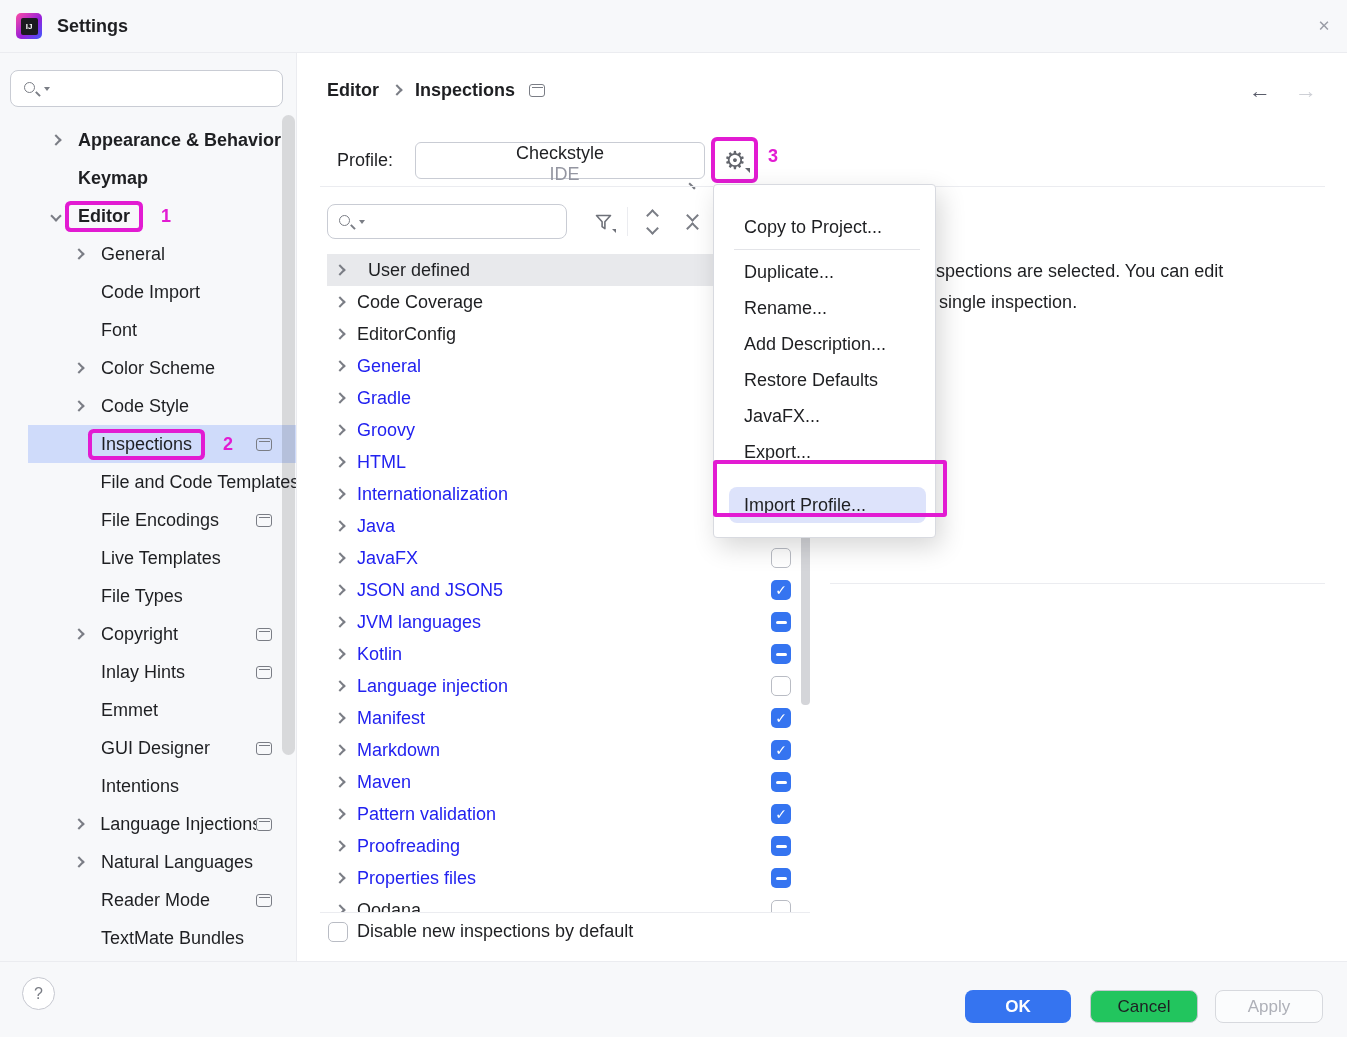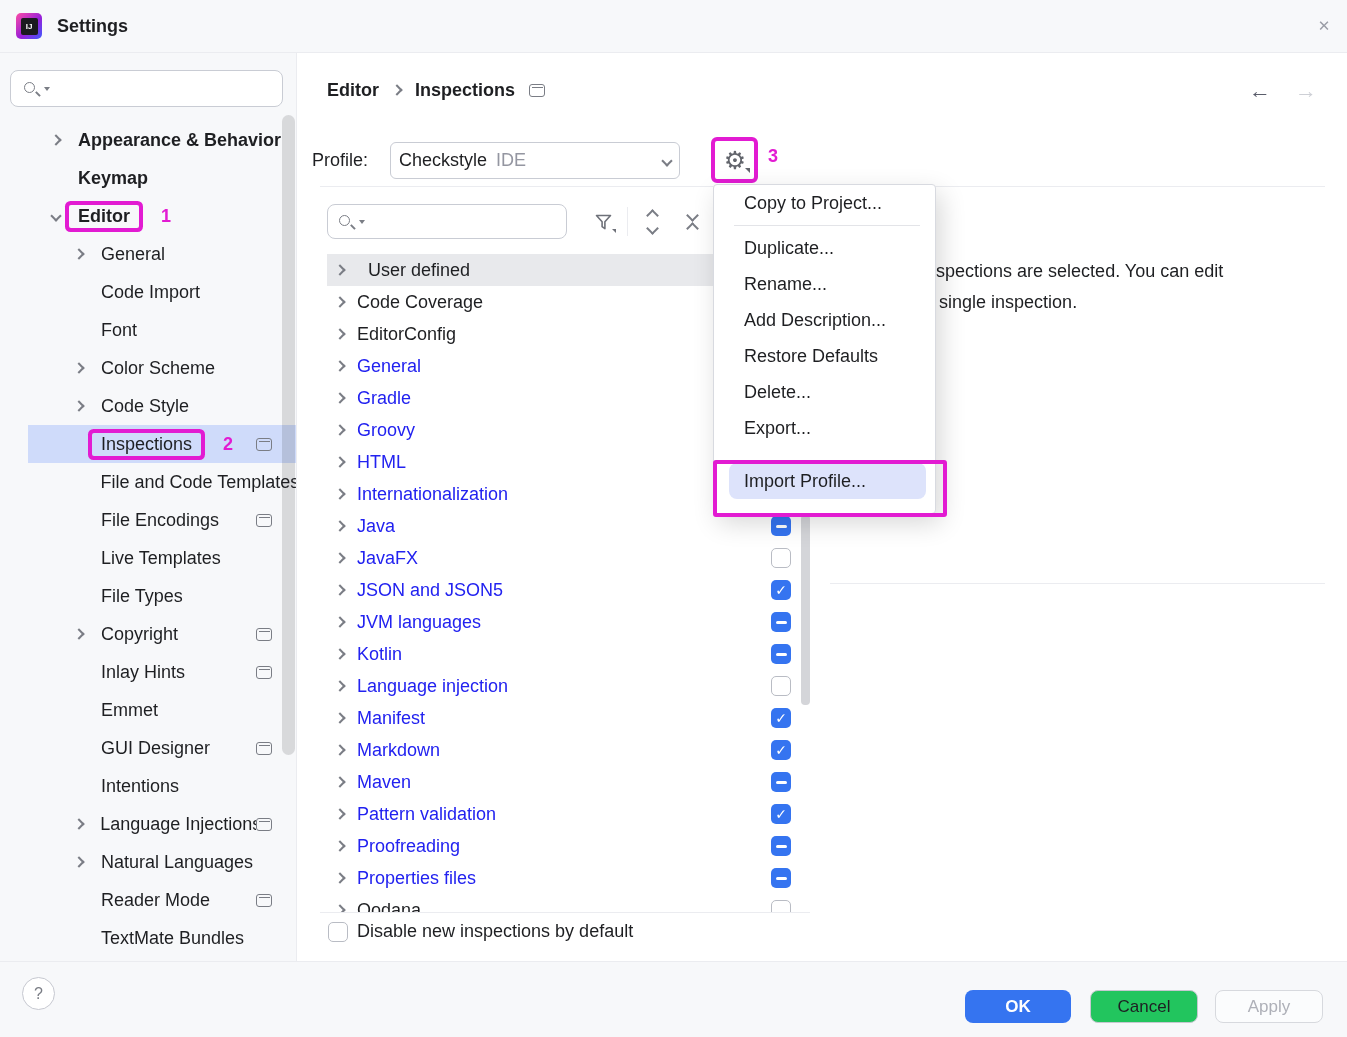--- a/index.html
+++ b/index.html
@@ -51,24 +51,24 @@
   .mag::after{content:"";position:absolute;left:12.5px;top:14px;width:6px;height:1.8px;
         background:#7a7d85;transform:rotate(45deg);}
   .mini-caret{width:0;height:0;border-left:3.5px solid transparent;border-right:3.5px solid transparent;
         border-top:4px solid #7a7d85;margin-left:2px;flex:none;}
   
   .breadcrumb{position:absolute;left:327px;top:76px;height:28px;display:flex;
         align-items:center;gap:14px;font-weight:700;font-size:18px;}
   .nav-arrows{position:absolute;right:30px;top:78px;display:flex;gap:24px;font-size:22px;}
   .arrow-back{color:#5a5d6b;}
   .arrow-fwd{color:#ced0d6;}
-  .profile-row{position:absolute;left:312px;top:142px;height:37px;display:flex;align-items:center;}
+  .profile-row{position:absolute;left:337px;top:142px;height:37px;display:flex;align-items:center;}
   .profile-label{margin-right:22px;}
   .dropdown{width:290px;height:37px;border:1px solid #c9ccd4;border-radius:6px;background:#fff;
-        box-sizing:border-box;display:flex;align-items:center;padding:0 8px;}
+        box-sizing:border-box;display:flex;align-items:center;padding:0 8px;flex-direction:column;}
   .dd-value{font-size:18px;}
   .dd-badge{color:#9496a1;margin-left:9px;}
   .dropdown .chev{margin-left:auto;}
   .gear-btn{position:absolute;left:717px;top:142px;width:36px;height:36px;display:flex;
         align-items:center;justify-content:center;color:#62656c;font-size:25px;
         font-family:"DejaVu Sans",sans-serif;}
   .gear-btn::after{content:"";position:absolute;right:3px;bottom:5px;width:0;height:0;
         border-left:5px solid transparent;border-top:5px solid #62656c;}
   .hr-top{position:absolute;left:320px;top:186px;width:1005px;height:1px;background:#ebecf0;}
   
@@ -103,21 +103,21 @@
   .list-scroll{position:absolute;left:801px;top:515px;width:9px;height:190px;
       background:#d4d5d9;border-radius:4px;}
   .disable-row{position:absolute;left:328px;top:921px;display:flex;align-items:center;gap:9px;}
   .disable-row .cb{margin:0;}
   
   .desc{position:absolute;left:855px;top:256px;width:480px;line-height:31px;font-size:18px;z-index:1;}
   .hr-desc{position:absolute;left:830px;top:583px;width:495px;height:1px;background:#ebecf0;}
   
   .menu{position:absolute;left:713px;top:184px;width:223px;box-sizing:border-box;background:#fff;
       border:1px solid #d8dae0;border-radius:4px;box-shadow:5px 9px 26px rgba(0,0,0,.16);
-      padding:0 0 14px 0;z-index:50;}
+      padding:24px 0 14px 0;z-index:50;}
   .menu-item{height:36px;display:flex;align-items:center;padding-left:30px;font-size:18px;white-space:nowrap;}
   .menu-sep{border-top:1px solid #e3e4e8;margin:4px 15px 4px 20px;}
   .menu-item.highlight{background:#dde3fb;border-radius:8px;margin:17px 9px 0 15px;padding-left:15px;}
   
   .annot-box{position:absolute;border:4px solid #e21bd2;border-radius:3px;box-sizing:border-box;pointer-events:none;}
   .annot-gear{left:711px;top:137px;width:47px;height:46px;border-radius:6px;z-index:20;}
   .annot-import{left:713px;top:460px;width:234px;height:57px;z-index:60;}
   .annot-3{position:absolute;left:768px;top:146px;color:#e21bd2;font-weight:bold;font-size:18px;z-index:20;}
   
   .footer{position:absolute;left:0;right:0;bottom:0;height:75px;background:#f7f8fa;
@@ -474,21 +474,21 @@
   </div>
   <div class="hr-desc"></div>
 
   <div class="menu">
       <div class="menu-item">Copy to Project...</div>
       <div class="menu-sep"></div>
       <div class="menu-item">Duplicate...</div>
       <div class="menu-item">Rename...</div>
       <div class="menu-item">Add Description...</div>
       <div class="menu-item">Restore Defaults</div>
-      <div class="menu-item">Delete...</div>
+      <div class="menu-item">JavaFX...</div>
       <div class="menu-item">Export...</div>
       <div class="menu-item highlight">Import Profile...</div>
     </div>
   <div class="annot-box annot-import"></div>
 
   <div class="footer">
     <div class="help-btn">?</div>
     <div class="btn btn-ok">OK</div>
     <div class="btn btn-cancel">Cancel</div>
     <div class="btn btn-apply">Apply</div>

